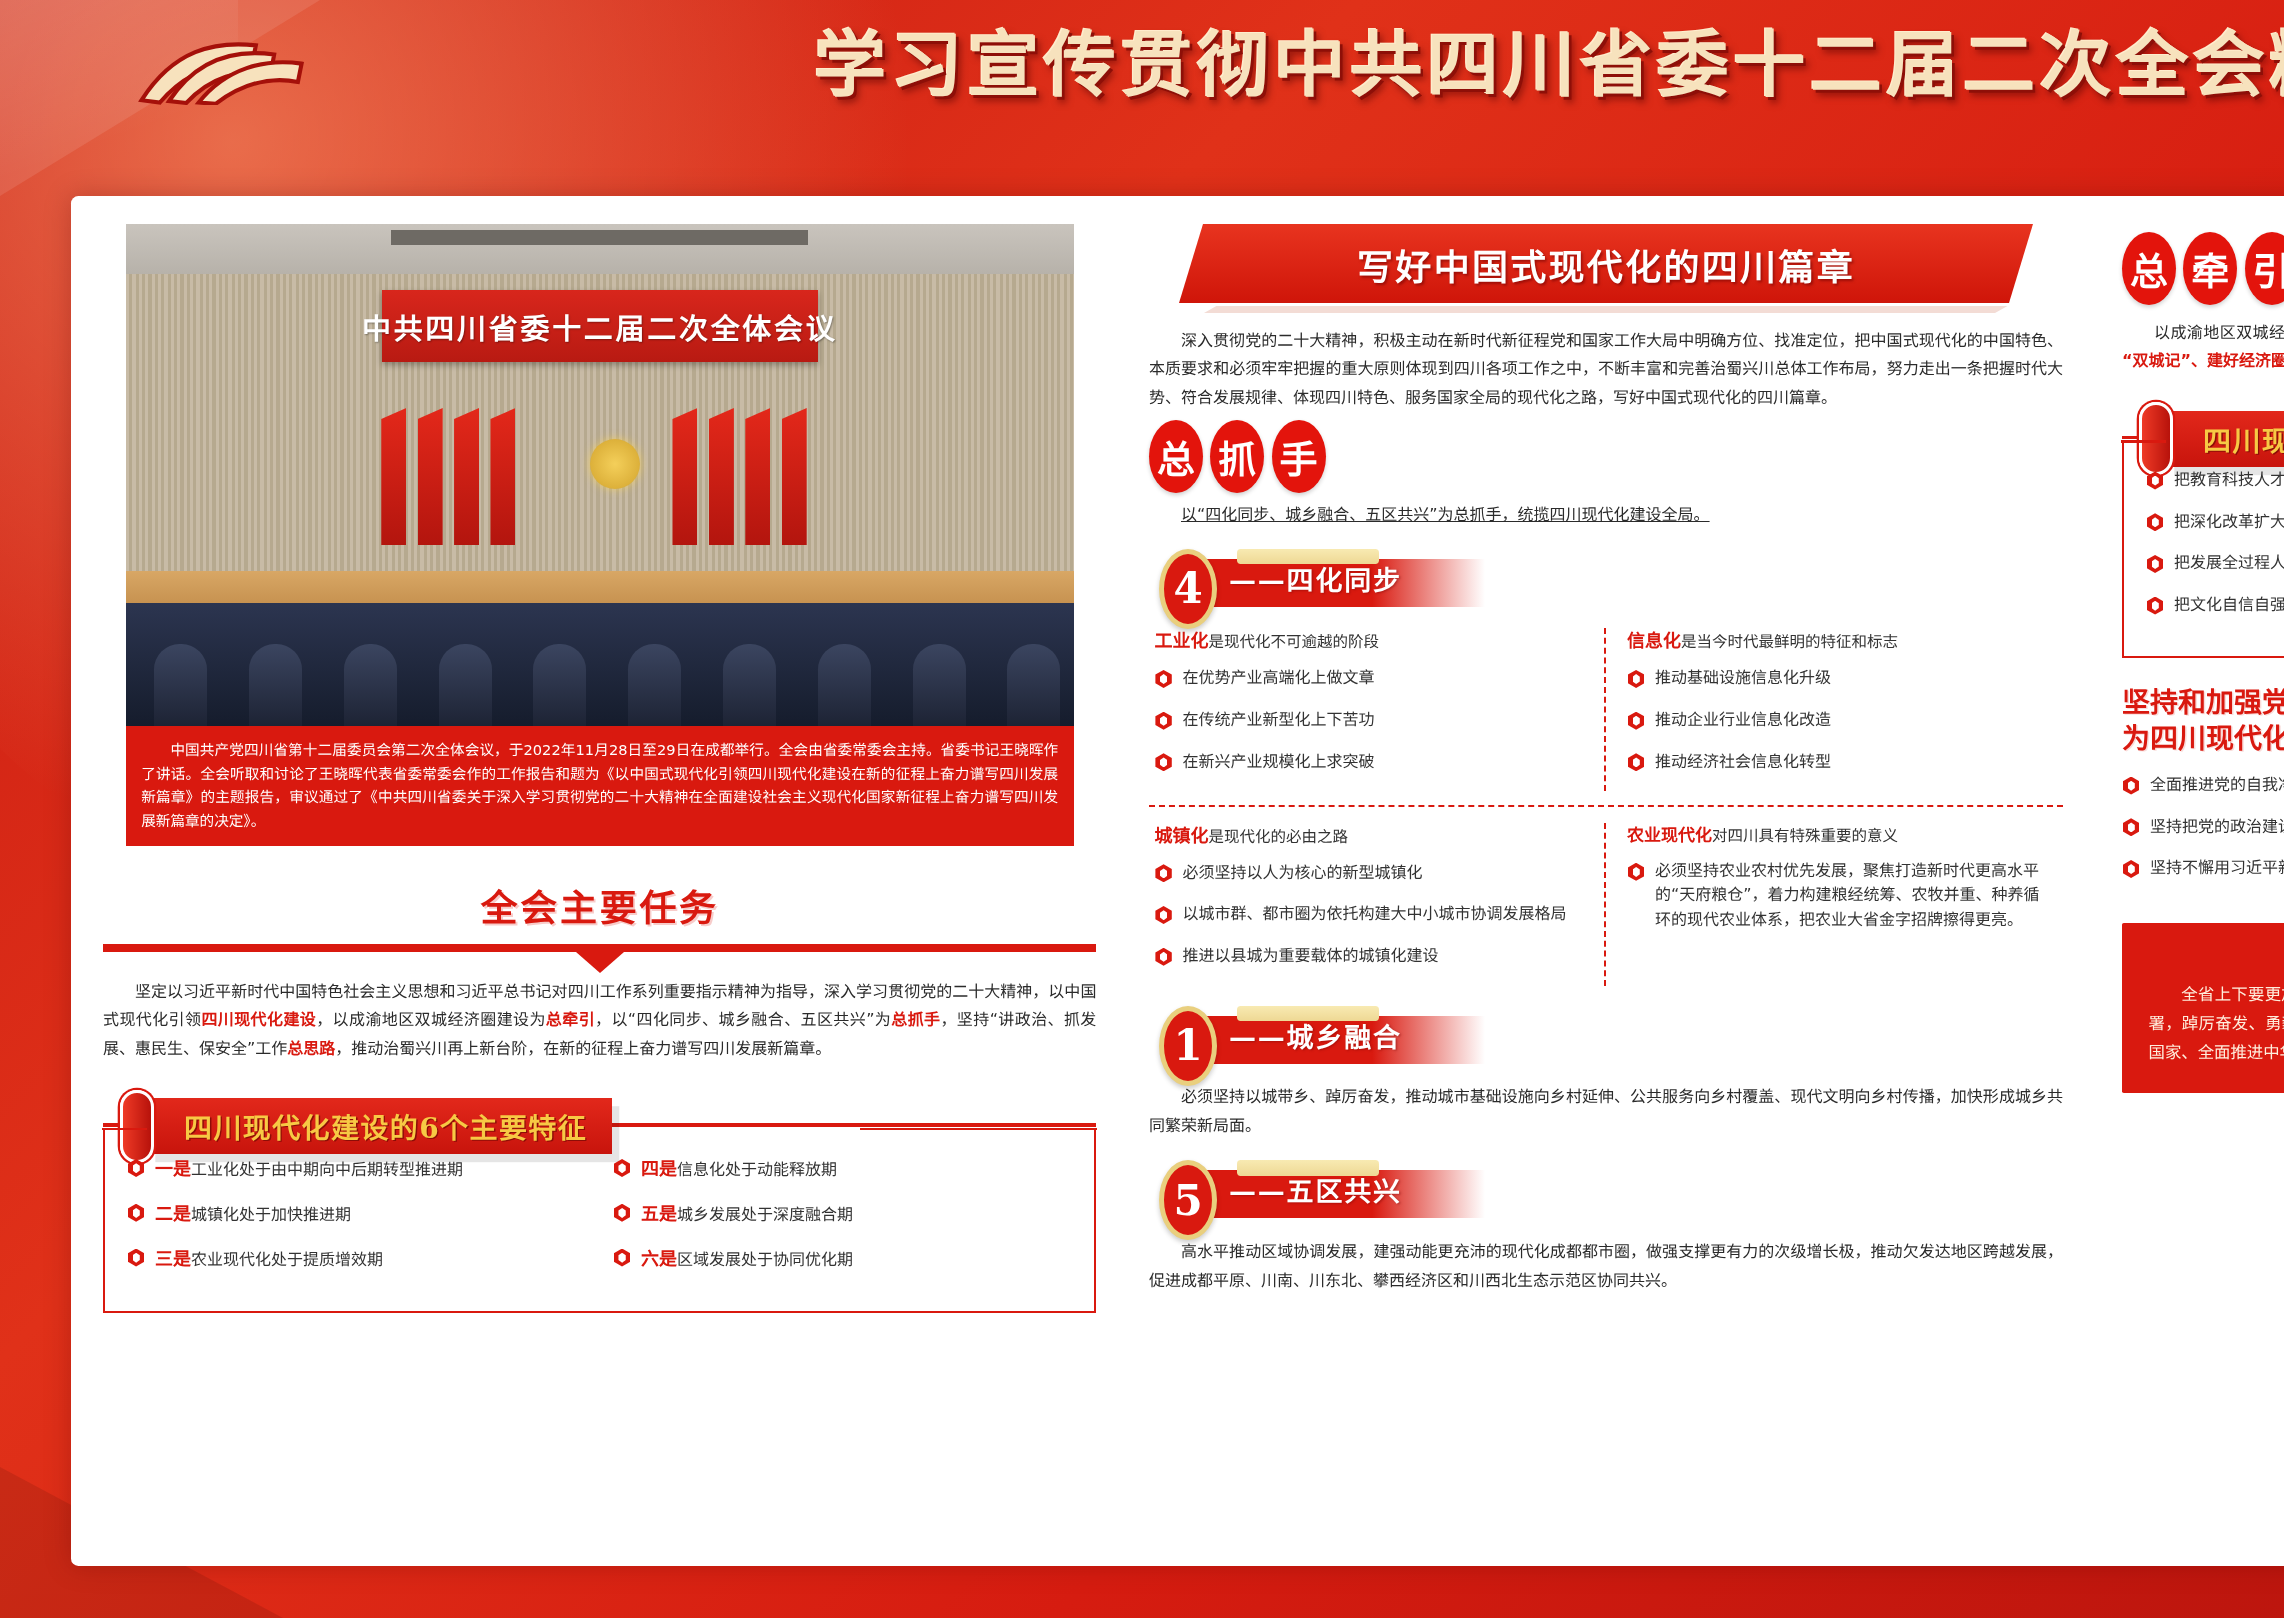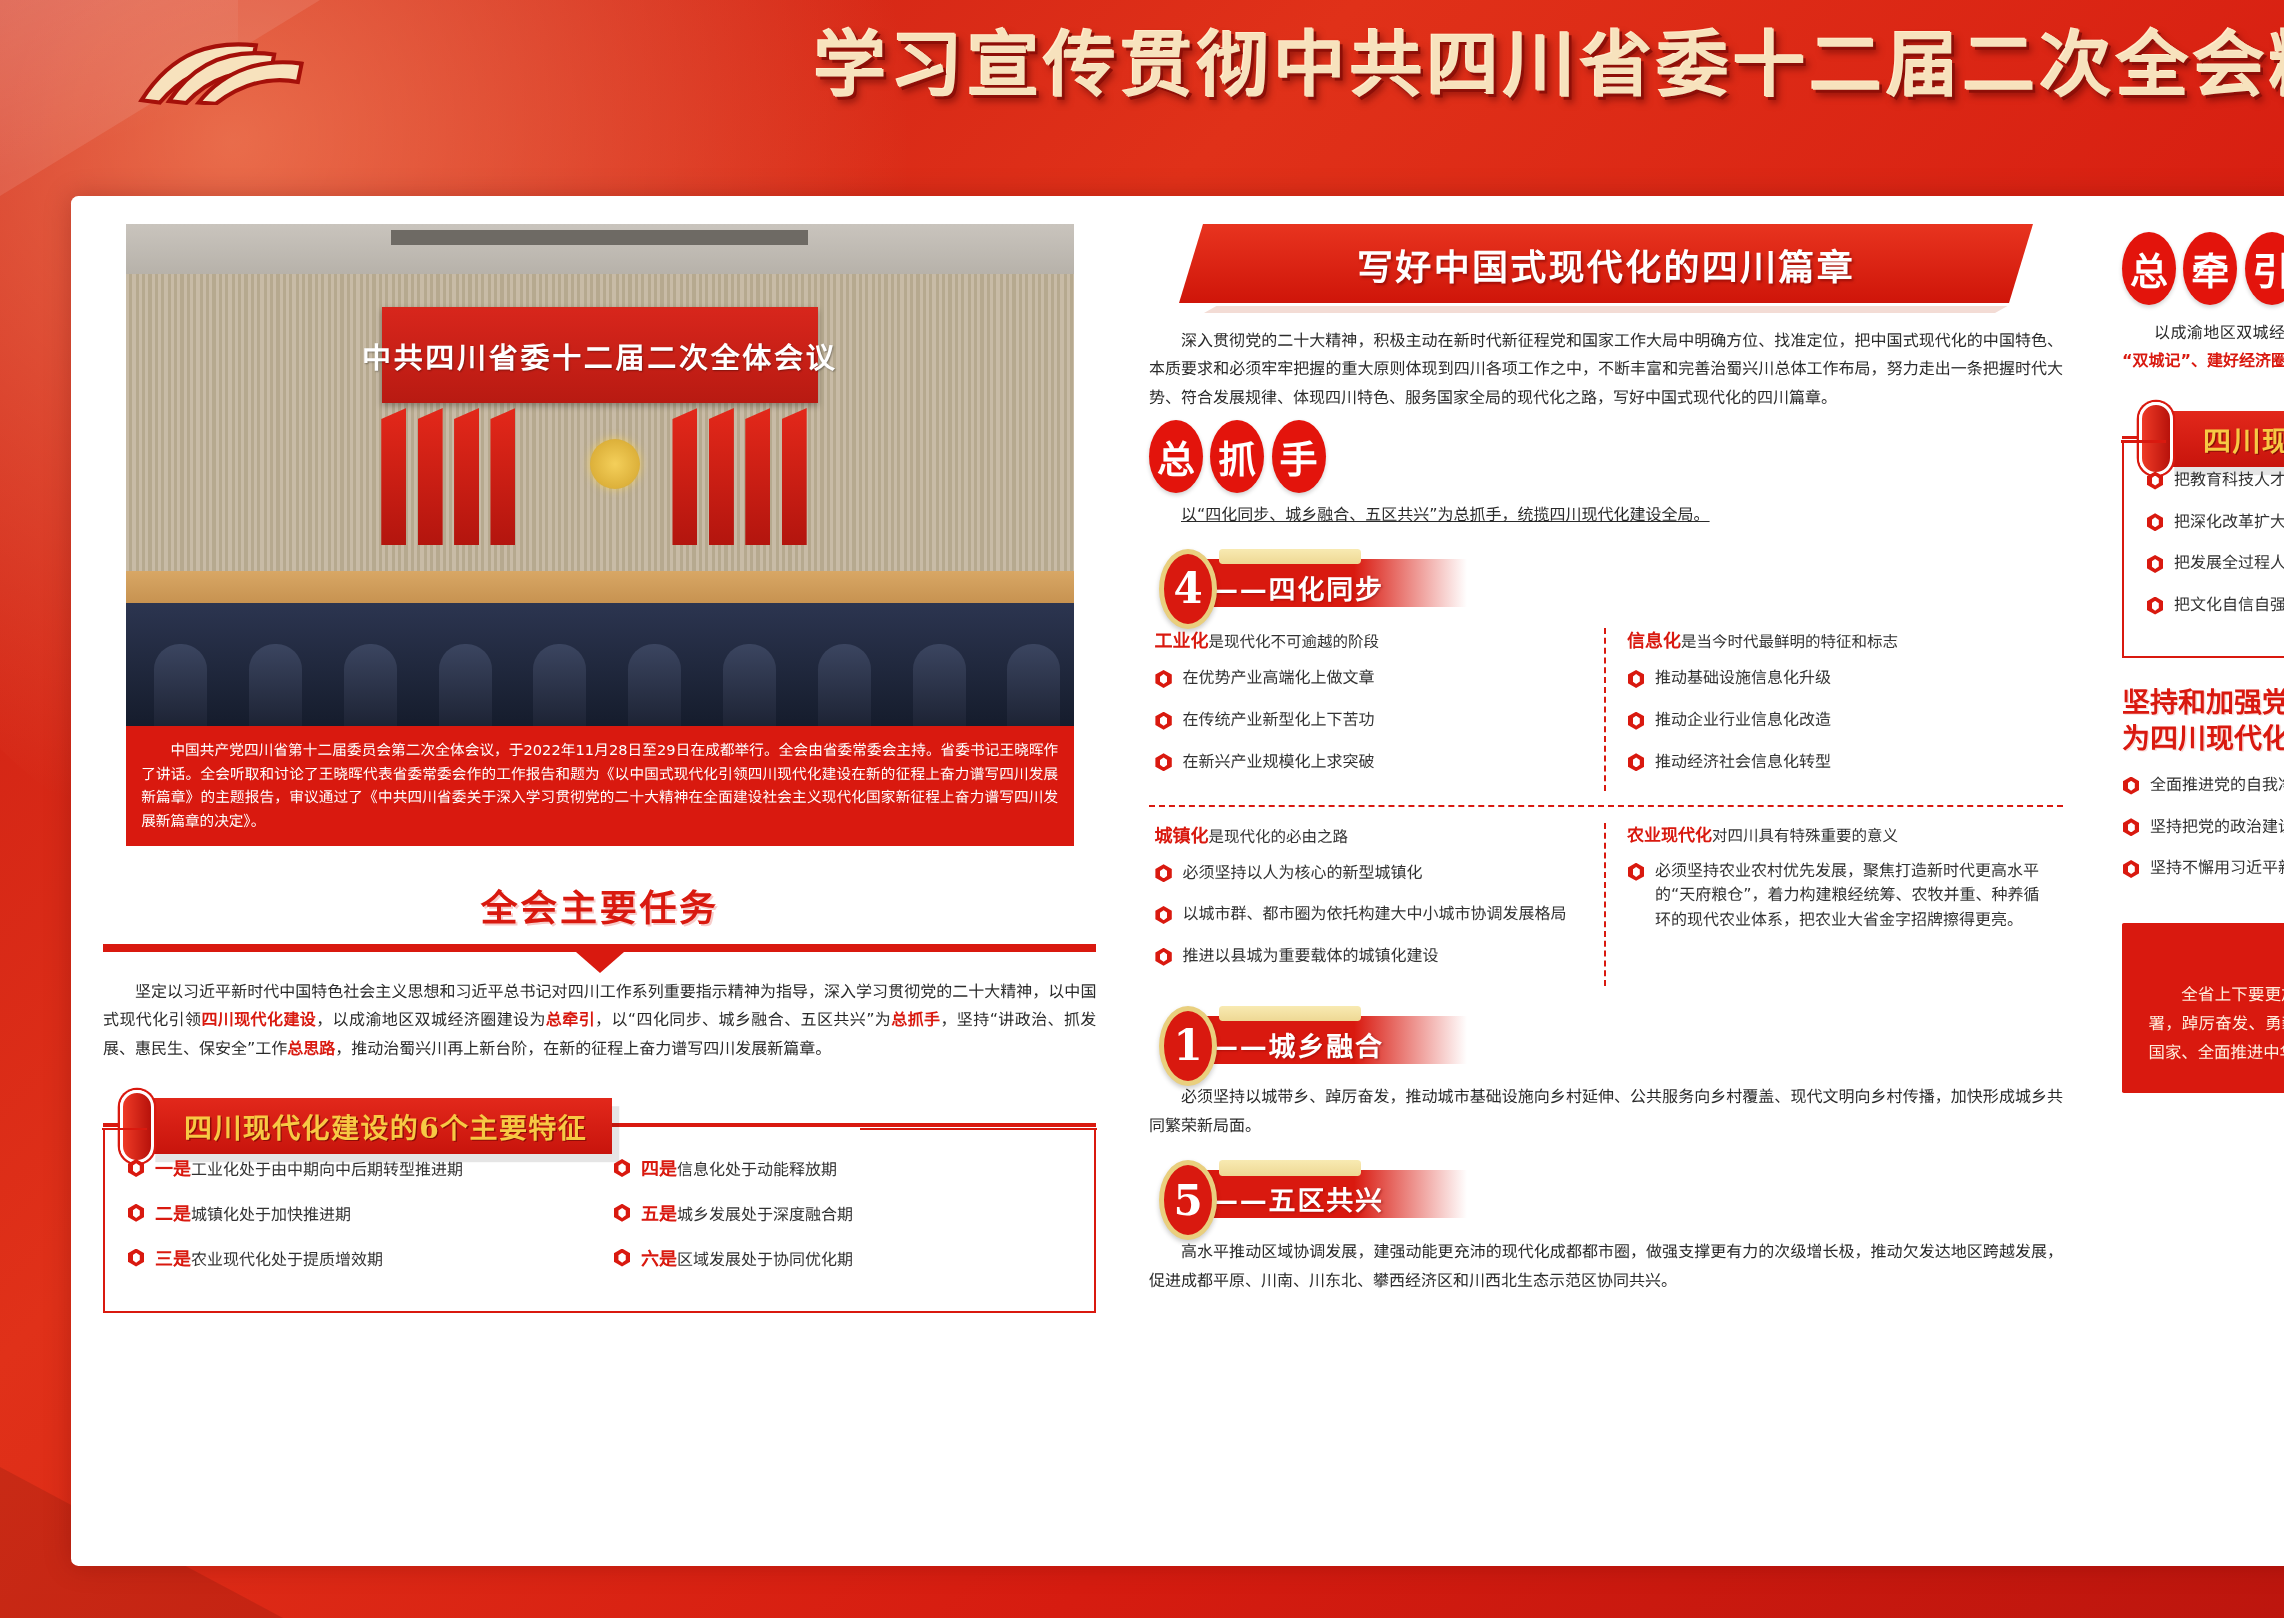--- a/index.html
+++ b/index.html
@@ -68,21 +68,21 @@
   .photo-wrap{position:relative;width:948px;margin:0 auto;}
   .photo{
     position:relative;width:948px;height:502px;overflow:hidden;
     background:linear-gradient(#b8aa99,#8d8074);
   }
   .ph-ceiling{position:absolute;left:0;top:0;width:100%;height:55px;background:linear-gradient(#c9c4bd,#b5b0a8);}
   .ph-ceiling:after{content:"";position:absolute;left:28%;top:5.5px;width:44%;height:15.5px;background:#6e6a64;}
   .ph-wall{position:absolute;left:0;top:50px;width:100%;height:320px;
     background:repeating-linear-gradient(90deg,#c8bba6 0 3.2px,#b6a98f 3.2px 6.4px);}
   .ph-banner{
-    position:absolute;left:27%;top:83px;width:46%;height:96px;
+    position:absolute;left:27%;top:66px;width:46%;height:72px;
     background:linear-gradient(#d8261c,#b81a12);
     display:flex;align-items:center;justify-content:center;
     box-shadow:0 2.7px 6.4px rgba(0,0,0,.3);
   }
   .ph-banner span{
     color:#fff;font-weight:bold;font-size:29px;letter-spacing:2.7px;
     font-family:"DejaVu Serif","Liberation Serif",serif;
     text-shadow:0.9px 0.9px 1.8px rgba(0,0,0,.35);white-space:nowrap;
   }
   .ph-flags{position:absolute;left:26%;top:170px;width:48%;height:151px;}
@@ -197,23 +197,23 @@
     color:#fff;font-size:38px;font-weight:bold;font-style:normal;
     font-family:"DejaVu Serif","Liberation Serif",serif;
     box-shadow:0 2.3px 4.6px rgba(0,0,0,.18);
   }
   .stamp-note{font-size:16px;color:#2b2b2b;line-height:1.7;text-indent:2em;margin-top:8.2px;
     font-family:"DejaVu Sans","Liberation Sans",sans-serif;text-decoration:underline;}
 
   
   .numtab{position:relative;height:64px;margin:20px 0 4.6px 0;}
   .numtab .bar{
-    position:absolute;left:21px;top:10px;height:48px;width:297px;
+    position:absolute;left:39px;top:10px;height:48px;width:297px;
     background:linear-gradient(90deg,#d9190f 0%,#d9190f 62%,rgba(217,25,15,0) 100%);
-    display:flex;align-items:flex-end;padding-left:41px;box-sizing:border-box;
+    display:flex;align-items:flex-start;padding-left:41px;box-sizing:border-box;
   }
   .numtab .bar .cap{
     position:absolute;left:49px;top:-10px;width:142px;height:15.5px;border-radius:3.7px;
     background:linear-gradient(#f8eab2,#eed894);
   }
   .numtab .bar span{
     font-family:"DejaVu Serif","Liberation Serif",serif;font-weight:bold;
     font-size:27px;color:#fff;letter-spacing:1.8px;white-space:nowrap;z-index:2;
     text-shadow:1.4px 1.4px 2.3px rgba(110,0,0,.4);
   }

